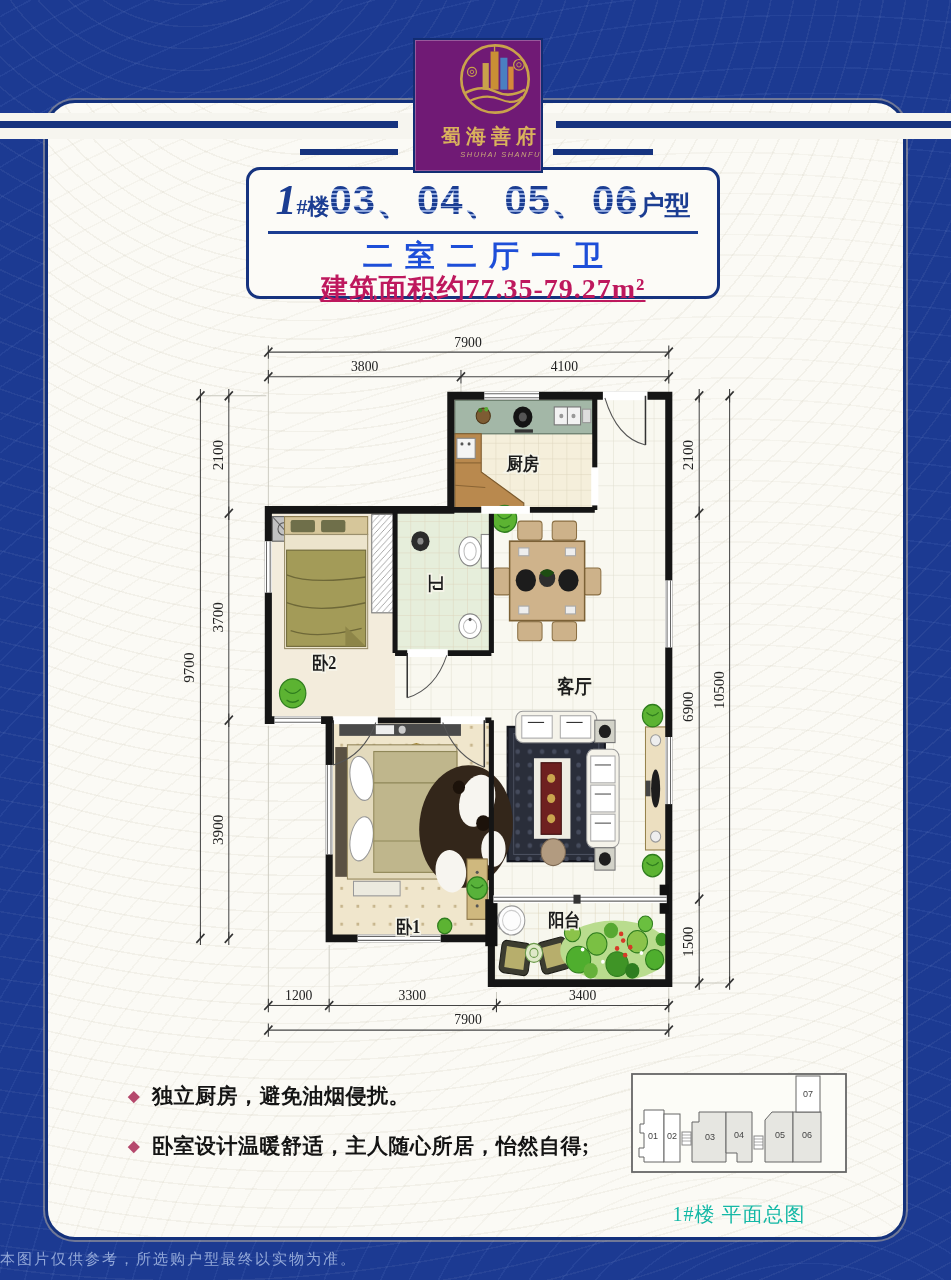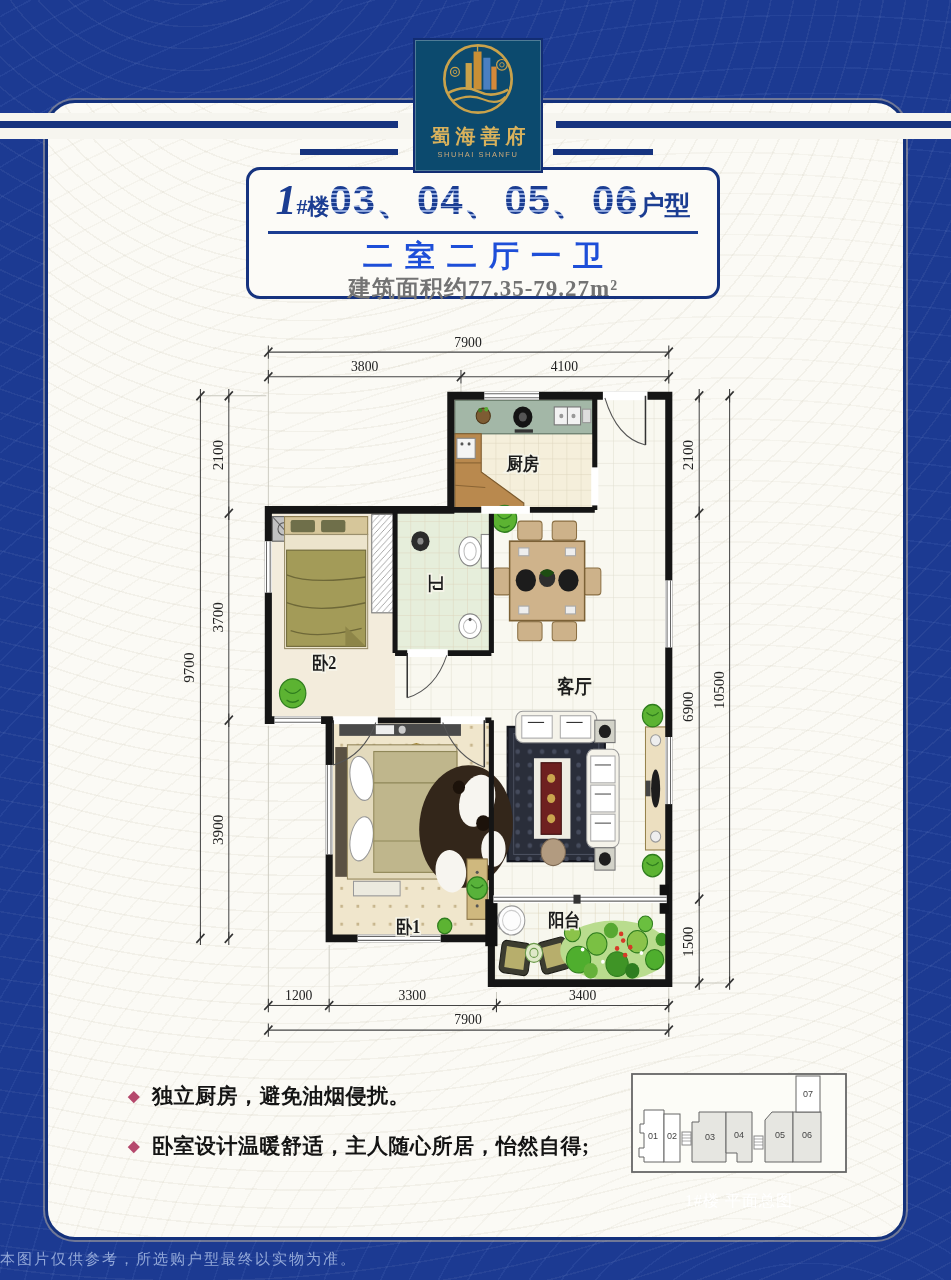--- a/index.html
+++ b/index.html
@@ -18,49 +18,49 @@
     background-image:
       repeating-radial-gradient(circle at 30% -15%, transparent 0 17px, rgba(190,183,160,.14) 17px 18.5px),
       repeating-radial-gradient(circle at 80% 120%, transparent 0 19px, rgba(190,183,160,.10) 19px 20.5px);
     box-shadow:0 0 0 2px rgba(214,198,158,.45);
     z-index:1;
   }
   .band-white{position:absolute;left:0;top:113px;width:951px;height:26px;background:#f6f5ef;z-index:3;}
   .band-navy{position:absolute;top:121px;height:7px;background:#16337f;z-index:4;}
   .band2{position:absolute;top:149px;height:6px;background:#16337f;z-index:4;}
   .logo-badge{
-    position:absolute;left:413px;top:38px;width:126px;height:131px;background:#0c4a6e;
+    position:absolute;left:413px;top:38px;width:126px;height:131px;background:#701a75;
     border:2px solid #122d73;box-shadow:inset 0 0 0 1px rgba(255,255,255,.28);
-    z-index:5;text-align:center;
+    z-index:5;text-align:right;
   }
   .logo-cn{color:#d9b25c;font-size:20px;font-weight:bold;letter-spacing:5px;margin-top:1px;text-indent:5px;}
-  .logo-en{color:#c9a87a;font-size:7.5px;letter-spacing:1.5px;font-family:"Liberation Sans",sans-serif;}
+  .logo-en{color:#c9a87a;font-size:7.5px;letter-spacing:1.5px;font-family:"Liberation Sans",sans-serif;font-style:italic;}
   .title-box{
     position:absolute;left:238px;top:167px;width:474px;height:132px;box-sizing:border-box;
     border:3px solid #16337f;border-radius:14px;background:#fcfbf7;z-index:2;text-align:center;
     padding-top:8px;
     margin-left:8px;
   }
   .t1{color:#1b3d92;white-space:nowrap;line-height:44px;}
   .t1 .big1{font-size:42px;font-weight:bold;font-style:italic;}
   .t1 .hash{font-size:22px;font-weight:bold;}
   .t1 .cn{font-size:26px;font-weight:bold;}
   .t1 .nums{
     font-size:40px;font-weight:900;font-family:"Liberation Sans",sans-serif;letter-spacing:1px;
     background-image:repeating-linear-gradient(180deg,#1b3d92 0 2.6px,#8fa7dd 2.6px 4.2px);
     -webkit-background-clip:text;background-clip:text;color:transparent;-webkit-text-fill-color:transparent;
   }
   .t-rule{width:430px;height:2.5px;background:#1b3d92;margin:0 auto 4px auto;}
   .t2{color:#1d4ed8;font-size:30px;font-weight:600;letter-spacing:12px;text-indent:12px;line-height:36px;}
-  .t3{color:#737373;font-size:23px;font-weight:bold;line-height:30px;letter-spacing:1px;}
+  .t3{color:#be185d;font-size:28px;font-weight:bold;line-height:30px;letter-spacing:1px;text-decoration:underline;}
   .features{position:absolute;left:128px;top:1082px;width:520px;z-index:2;}
   .feat{font-size:21px;font-weight:600;color:#141414;margin-bottom:22px;letter-spacing:.5px;white-space:nowrap;}
   .feat .dm{color:#b5486c;font-size:15px;margin-right:12px;vertical-align:2px;}
   .overview{position:absolute;left:630px;top:1072px;width:218px;z-index:2;text-align:center;}
-  .ov-caption{font-size:16px;color:#ffffff;margin-top:11px;letter-spacing:1px;}
+  .ov-caption{font-size:20px;color:#14b8a6;margin-top:21px;letter-spacing:1px;}
   .footer-text{
     position:absolute;left:0;top:1250px;width:951px;z-index:2;
     color:#93a8d8;font-size:15px;letter-spacing:2px;
   }
   .plan{position:absolute;left:170px;top:332px;width:588px;height:716px;z-index:2;}
   svg text.dim{font:13.5px "Liberation Serif",serif;fill:#222;}
   svg text.room{font:bold 16px "Liberation Serif",serif;fill:#1c1c1c;paint-order:stroke;stroke:#f6f5ea;stroke-width:3px;}
   svg text.unit{font:9px "Liberation Sans",sans-serif;fill:#444;}
 </style>
 </head>

